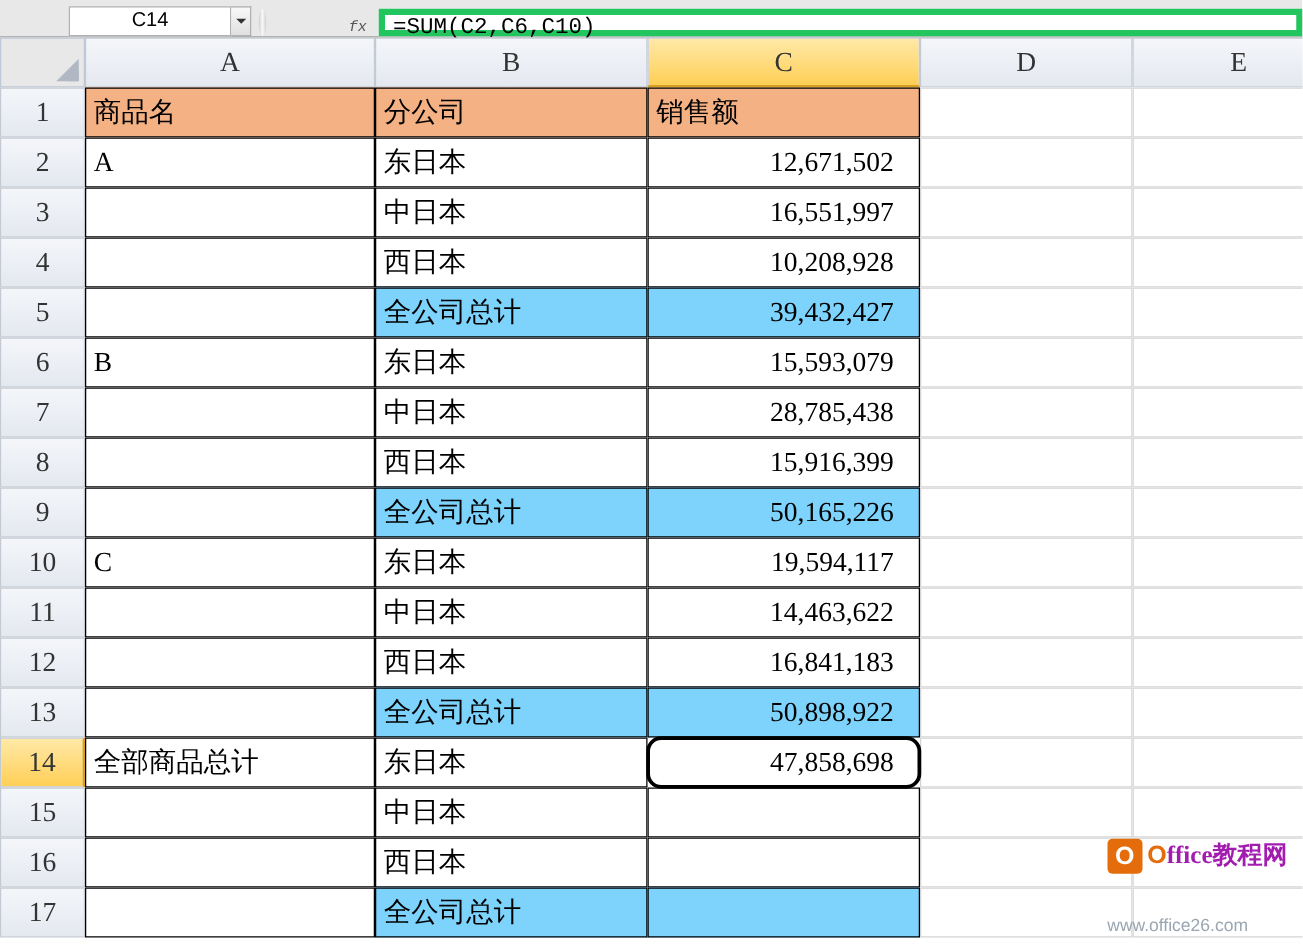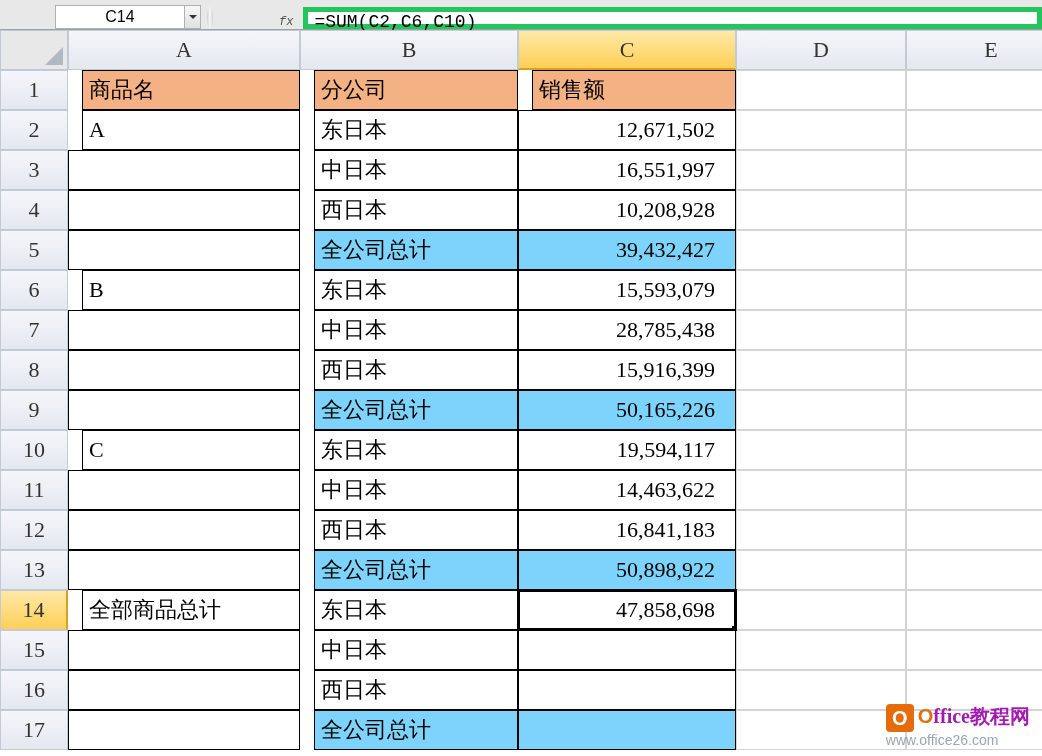--- a/index.html
+++ b/index.html
@@ -125,26 +125,27 @@
     .data-border {
       border: 1px solid #000;
     }
     .hdr {
       background: #f4b183;
     }
     .yel {
       background: #7dd3fc;
     }
     .num { text-align: right; padding-right: 20px; }
-    .lbl { text-align: left; margin-left: 14px; }
+    .lbl { text-align: left; }
     .selected {
       outline: 3px solid #000;
       outline-offset: -2px;
       position: relative;
       z-index: 2;
+      border-radius: 11px;
     }
     .selected::after {
       content: "";
       position: absolute;
       right: -3px;
       bottom: -3px;
       width: 6px;
       height: 6px;
       background: #000;
     }
@@ -157,20 +158,21 @@
     }
     .wm-top {
       font-size: 20px;
       font-weight: bold;
     }
     .wm-top .o { color: #e46c0a; }
     .wm-top .rest { color: #a21caf; font-family: Liberation Serif, serif; }
     .wm-url {
       font-size: 14px;
       color: #9aa6b2;
+      margin-top: 33px;
     }
     .wm-logo {
       display: inline-block;
       width: 28px;
       height: 28px;
       background: #e46c0a;
       color: #fff;
       font-weight: bold;
       text-align: center;
       line-height: 28px;

